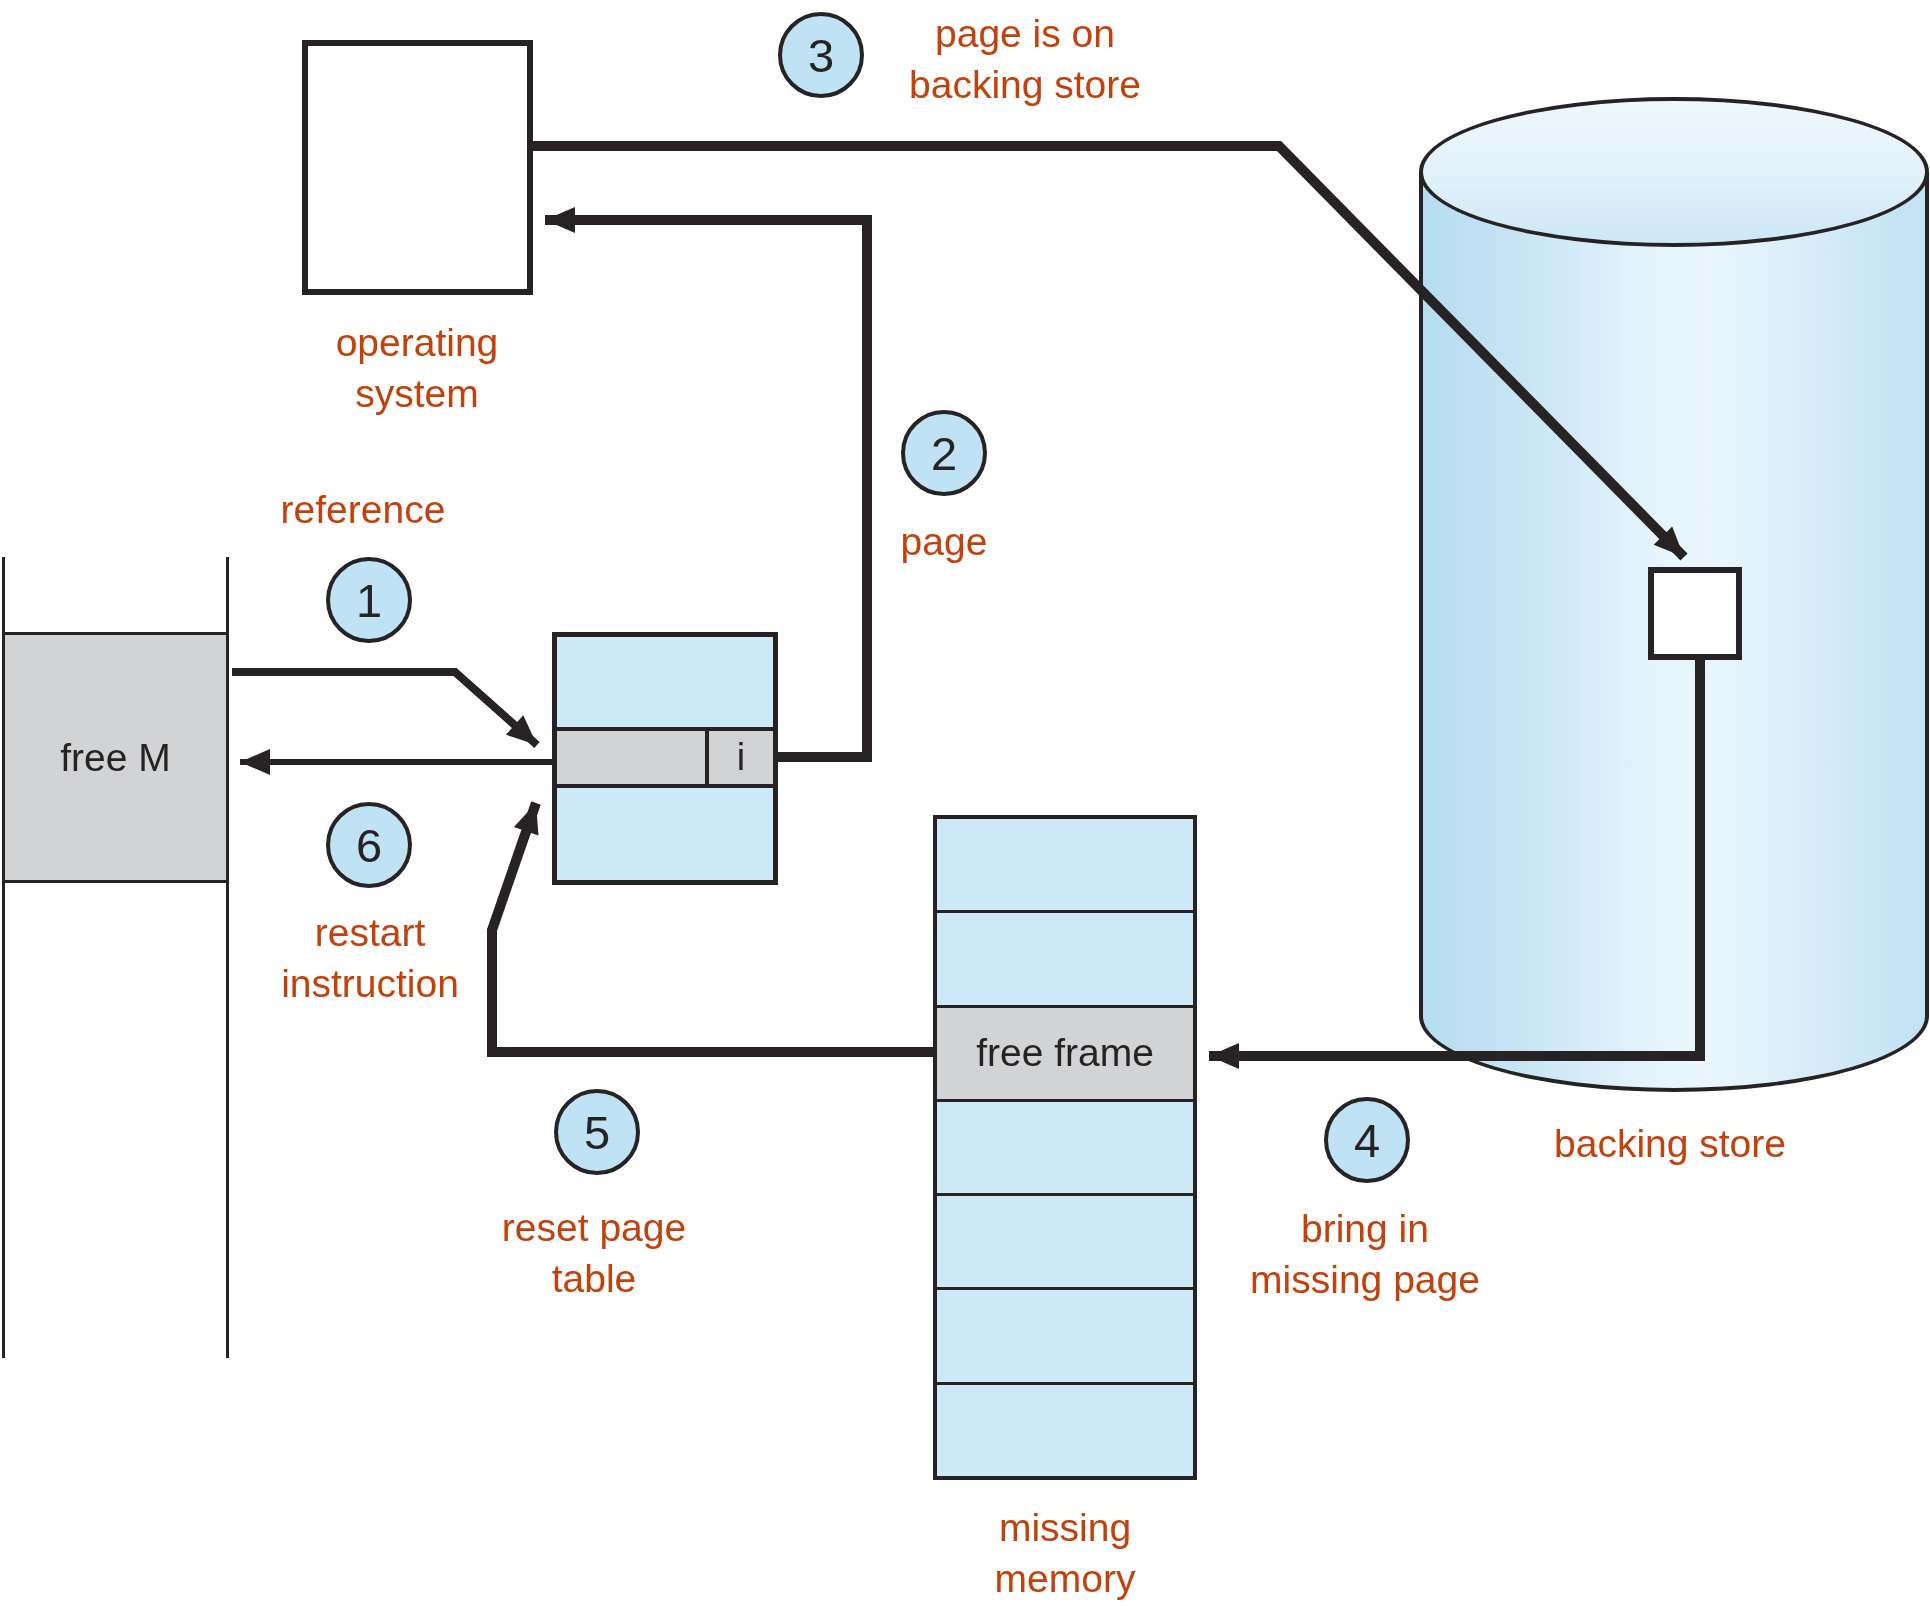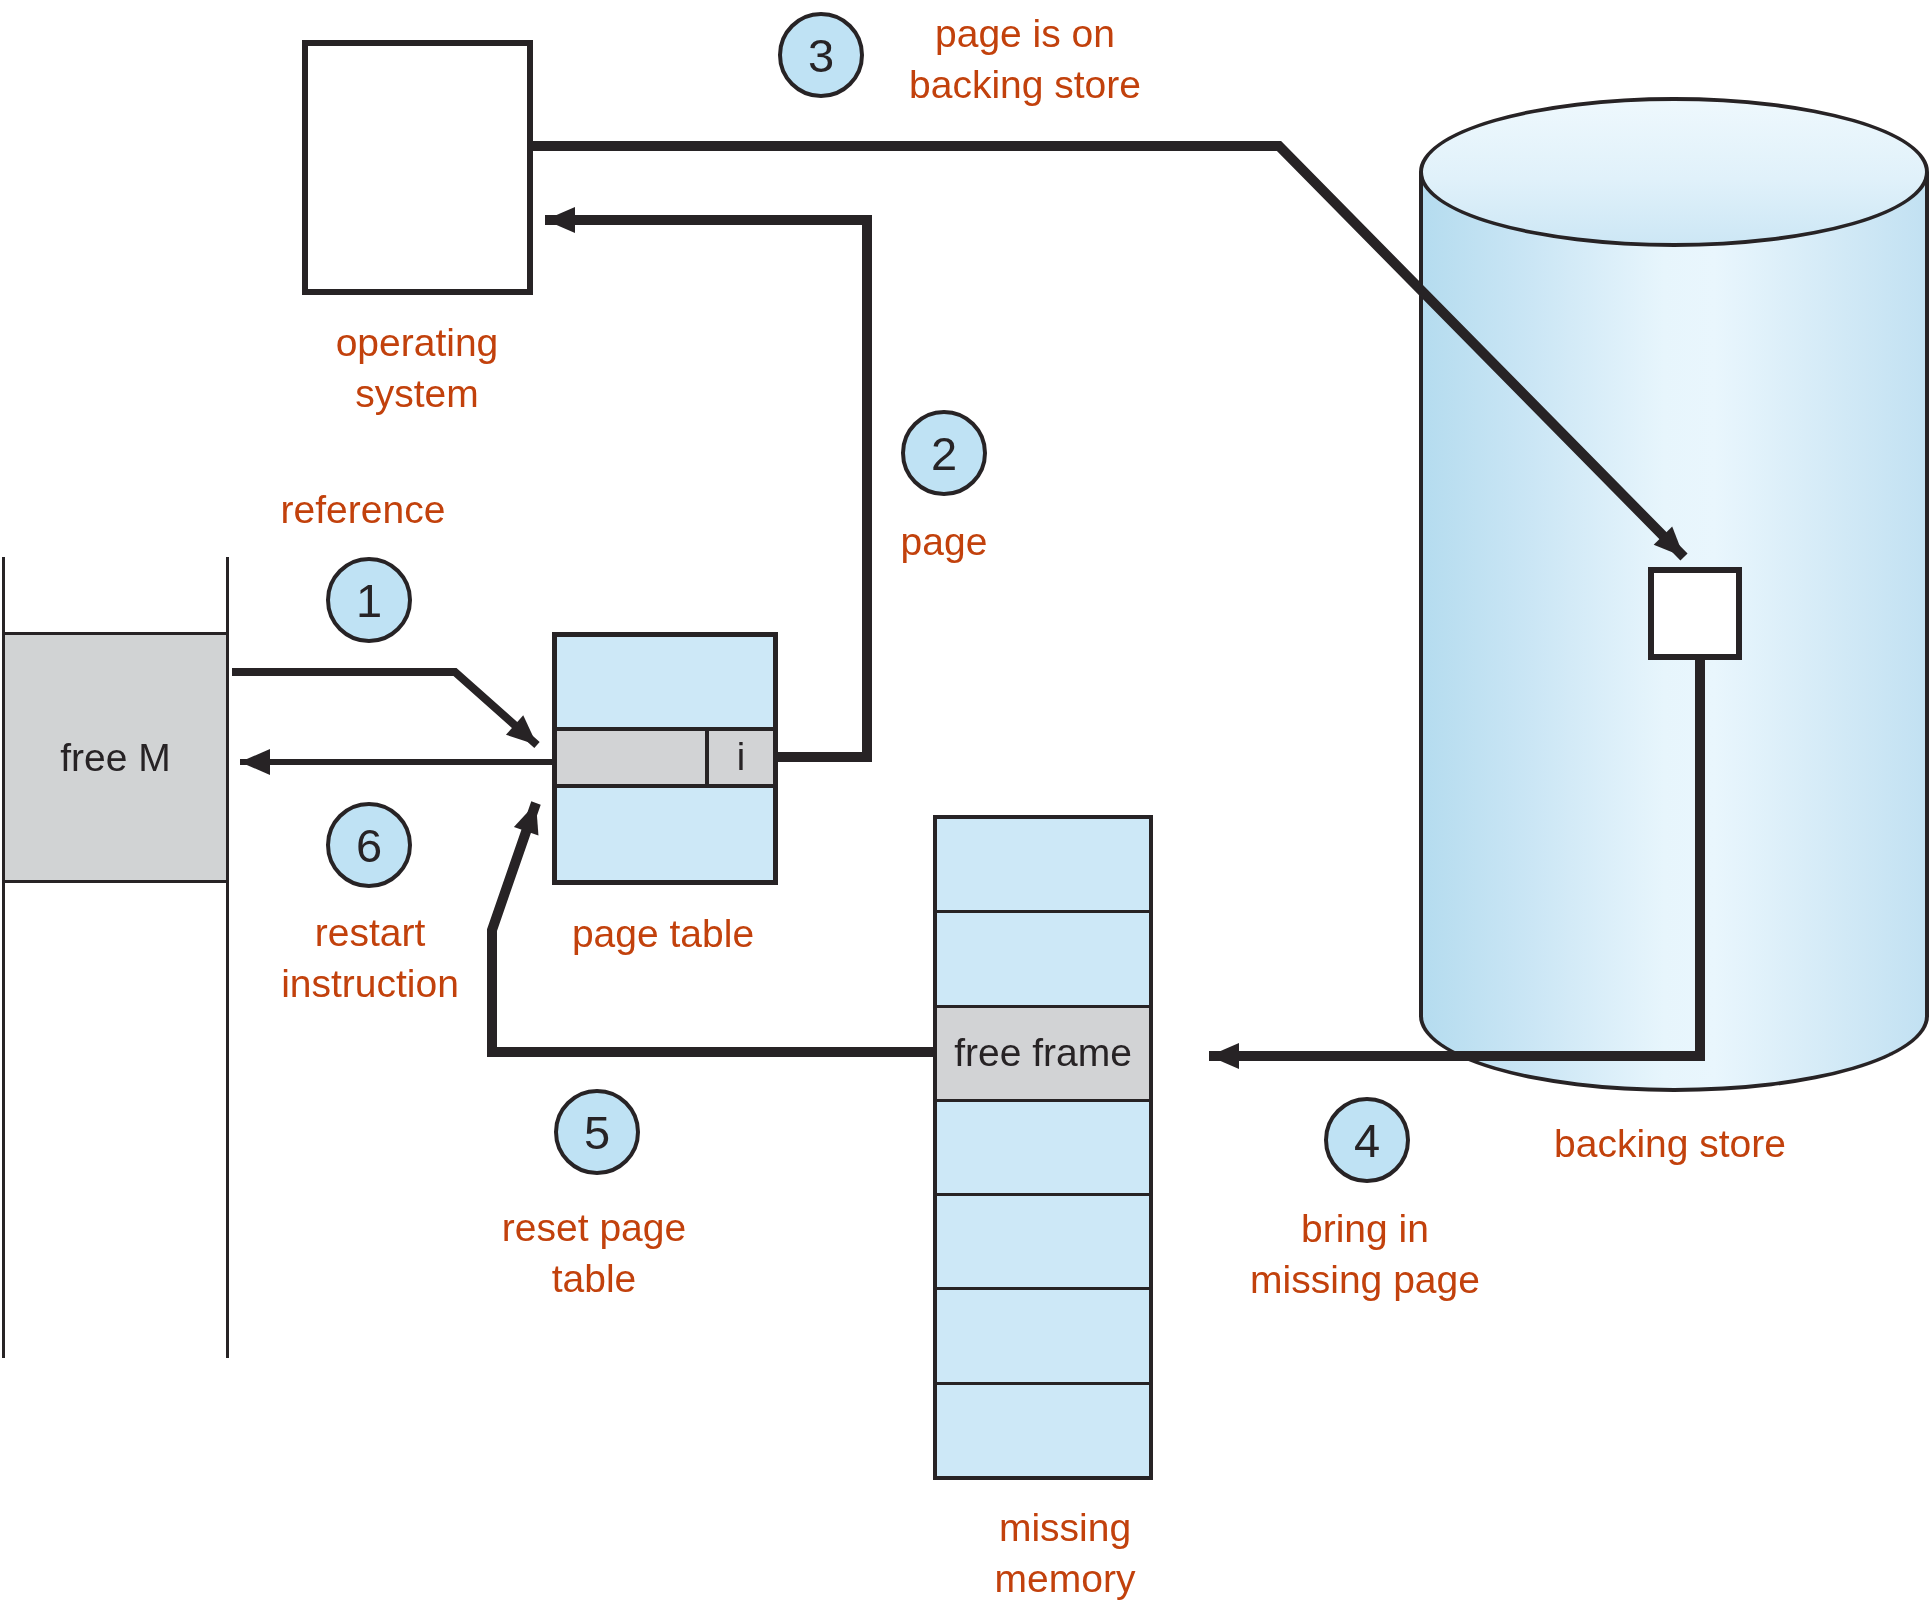--- a/index.html
+++ b/index.html
@@ -41,21 +41,21 @@
     background:#d2d3d5;border-top:4px solid #272325;border-bottom:4px solid #272325;
     box-sizing:border-box;
   }
   .pt-i-cell{
     position:absolute;right:0;top:0;width:64px;height:53px;
     border-left:4px solid #272325;
     display:flex;align-items:center;justify-content:center;
     font-size:38px;
   }
   .phys-mem{
-    left:933px;top:815px;width:220px;height:665px;
+    left:933px;top:815px;width:264px;height:665px;
     background:#cde8f7;border:4px solid #272325;
     display:flex;flex-direction:column;
   }
   .pm-row{flex:1;border-top:3px solid #272325;}
   .pm-row:first-child{border-top:none;}
   .pm-row.gray{
     background:#d2d3d5;
     display:flex;align-items:center;justify-content:center;
     font-size:39px;
   }
@@ -103,21 +103,20 @@
       <span>free M</span>
     </div>
 
   <div class="node-box page-table">
     <div class="pt-gray-row">
       <div class="pt-i-cell">
           <span>i</span>
         </div>
     </div>
   </div>
-  <div class="lbl" style="left:528px;top:908px;width:270px;">page table</div>
 
   <div class="node-box phys-mem">
     <div class="pm-row"></div>
     <div class="pm-row"></div>
     <div class="pm-row gray">
         <span>free frame</span>
       </div>
     <div class="pm-row"></div>
     <div class="pm-row"></div>
     <div class="pm-row"></div>

